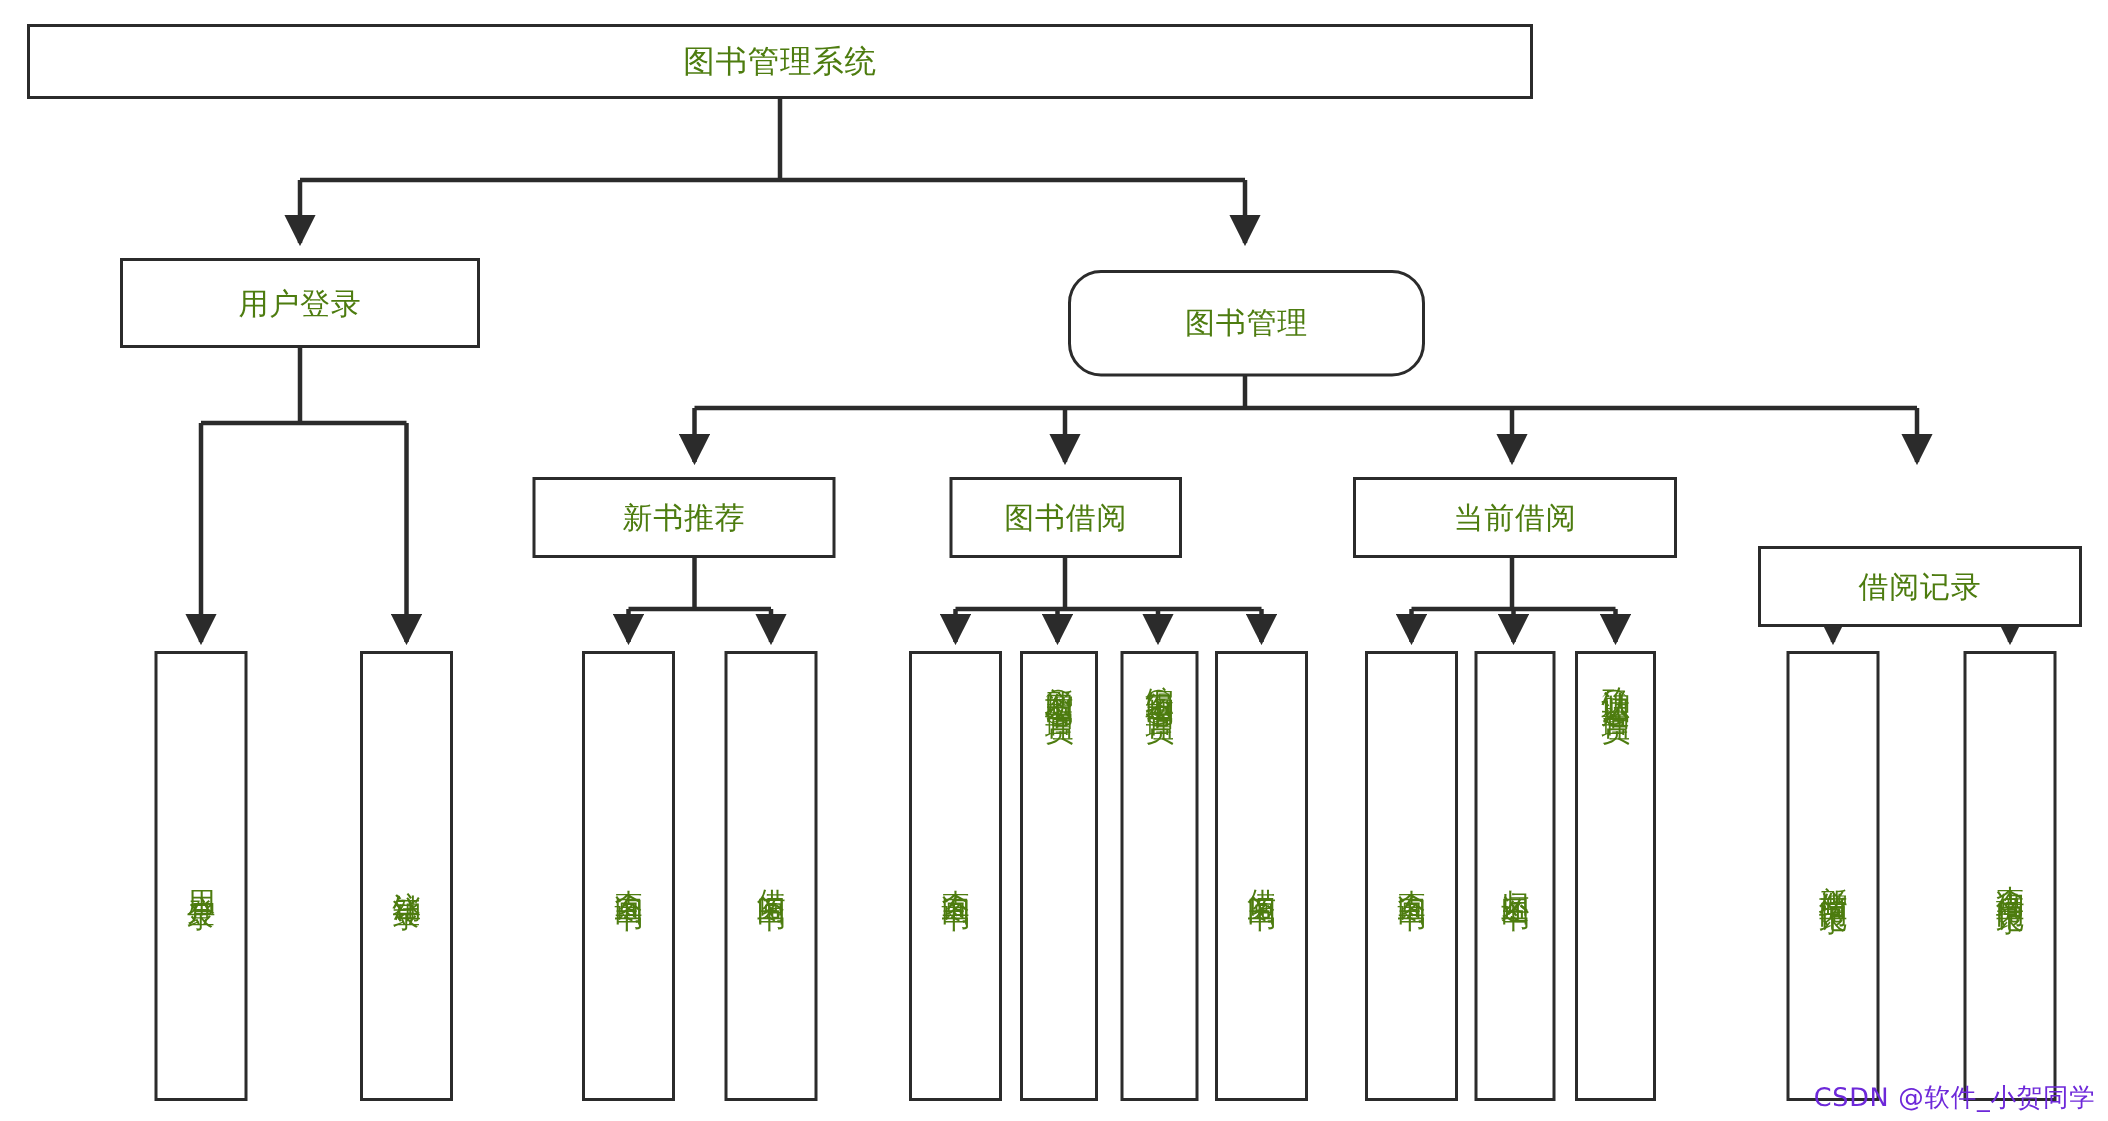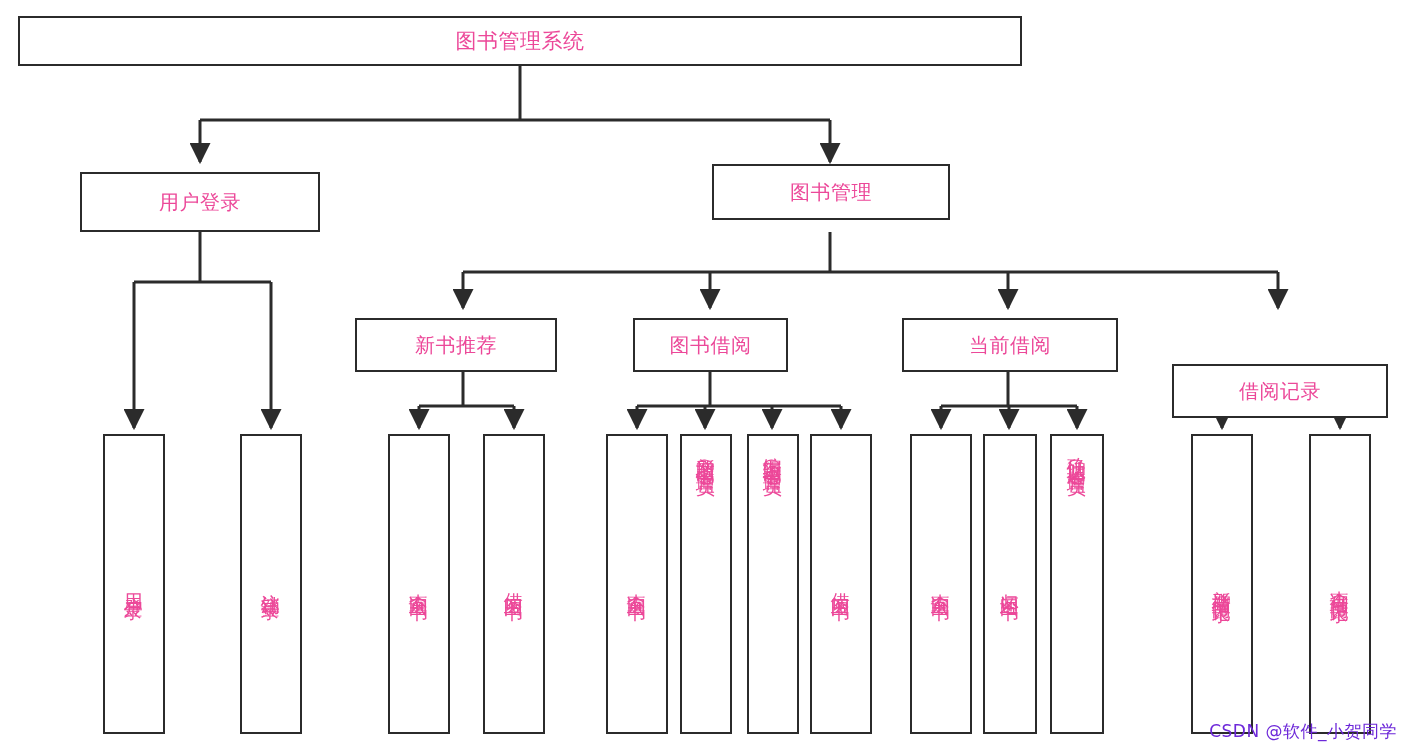--- a/index.html
+++ b/index.html
@@ -25,21 +25,21 @@
     height: 747px;
   }
   .node {
     position: absolute;
     box-sizing: border-box;
     border: 2px solid #2b2b2b;
     background: #ffffff;
     display: flex;
     align-items: center;
     justify-content: center;
-    color: #ec4899;
+    color: #4d7c0f;
   }
   .node.root {
     border-width: 2px;
   }
   .node-label {
     display: block;
     line-height: 1.15;
     letter-spacing: 0.5px;
     white-space: nowrap;
   }
@@ -128,21 +128,21 @@
     </g>
   </svg>
 
   <div class="node root lvl1" style="left:18px; top:16px; width:1004px; height:50px;">
     <span class="node-label">图书管理系统</span>
   </div>
 
   <div class="node lvl2" style="left:80px; top:172px; width:240px; height:60px;">
     <span class="node-label">用户登录</span>
   </div>
-  <div class="node lvl2" style="left:712px; top:164px; width:238px; height:56px;">
+  <div class="node lvl2" style="left:712px; top:180px; width:238px; height:71px;border-radius:22px;">
     <span class="node-label">图书管理</span>
   </div>
 
   <div class="node lvl3" style="left:355px; top:318px; width:202px; height:54px;">
     <span class="node-label">新书推荐</span>
   </div>
   <div class="node lvl3" style="left:902px; top:318px; width:216px; height:54px;">
     <span class="node-label">当前借阅</span>
   </div>
   <div class="node lvl3" style="left:633px; top:318px; width:155px; height:54px;">

